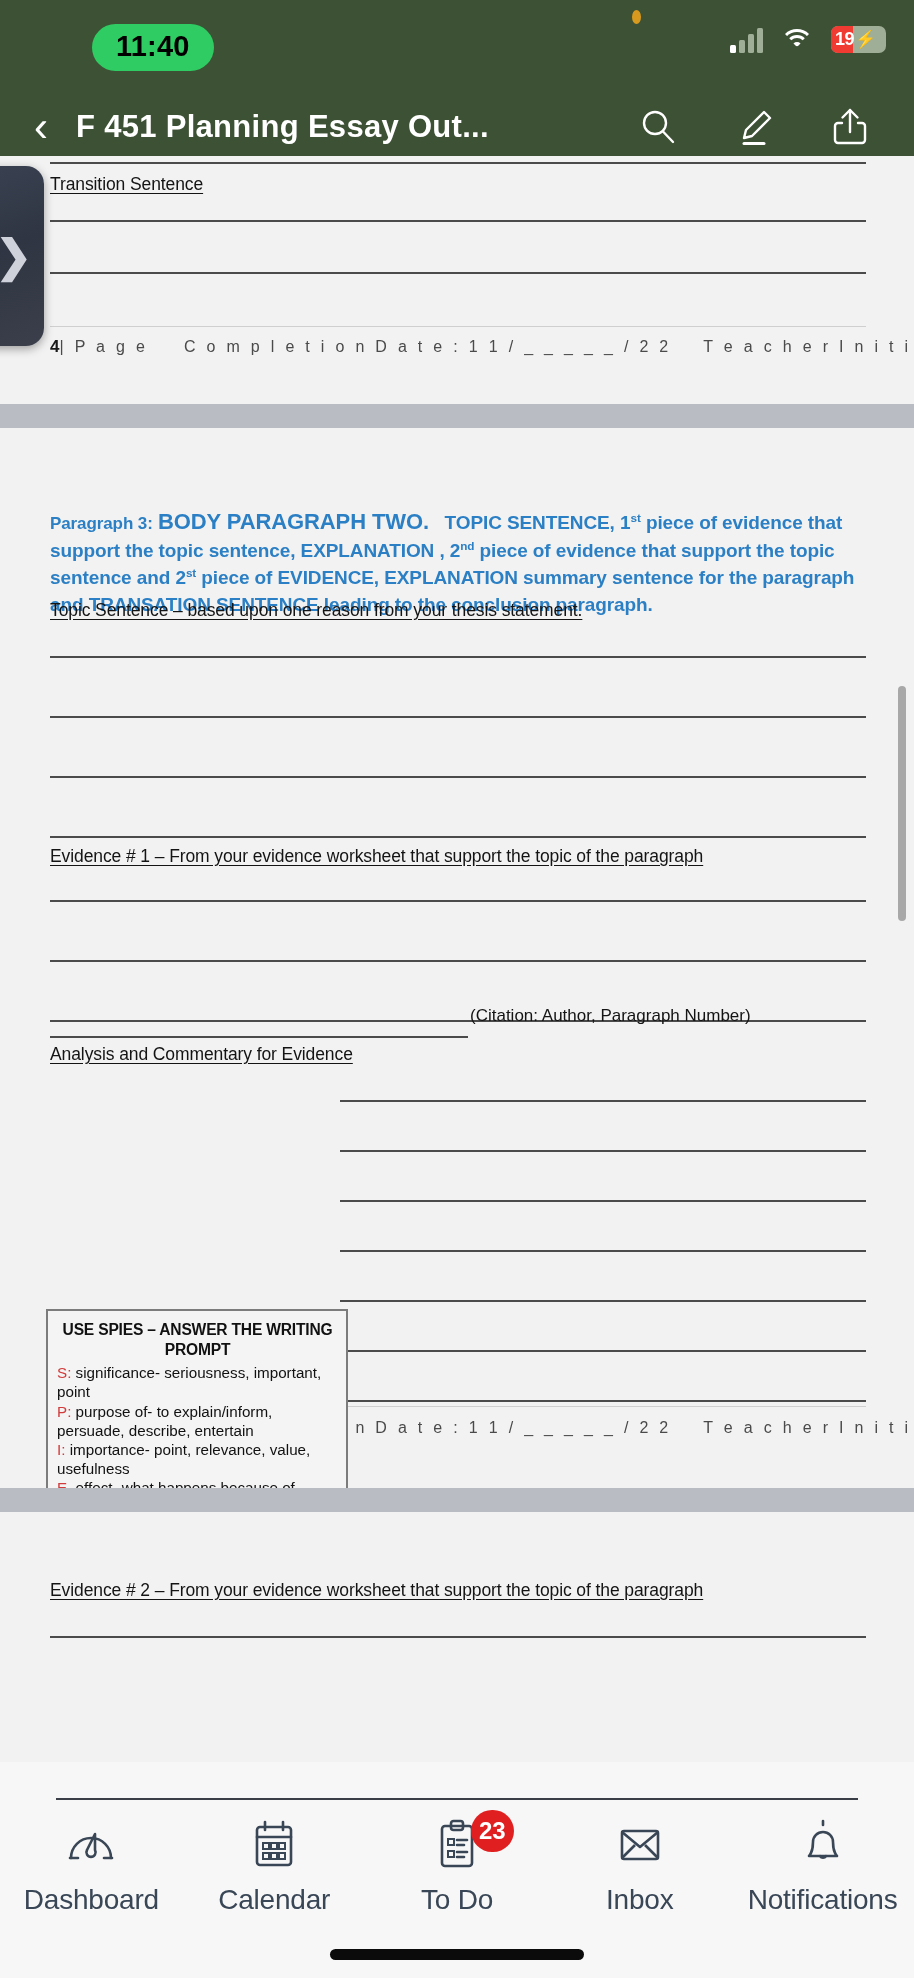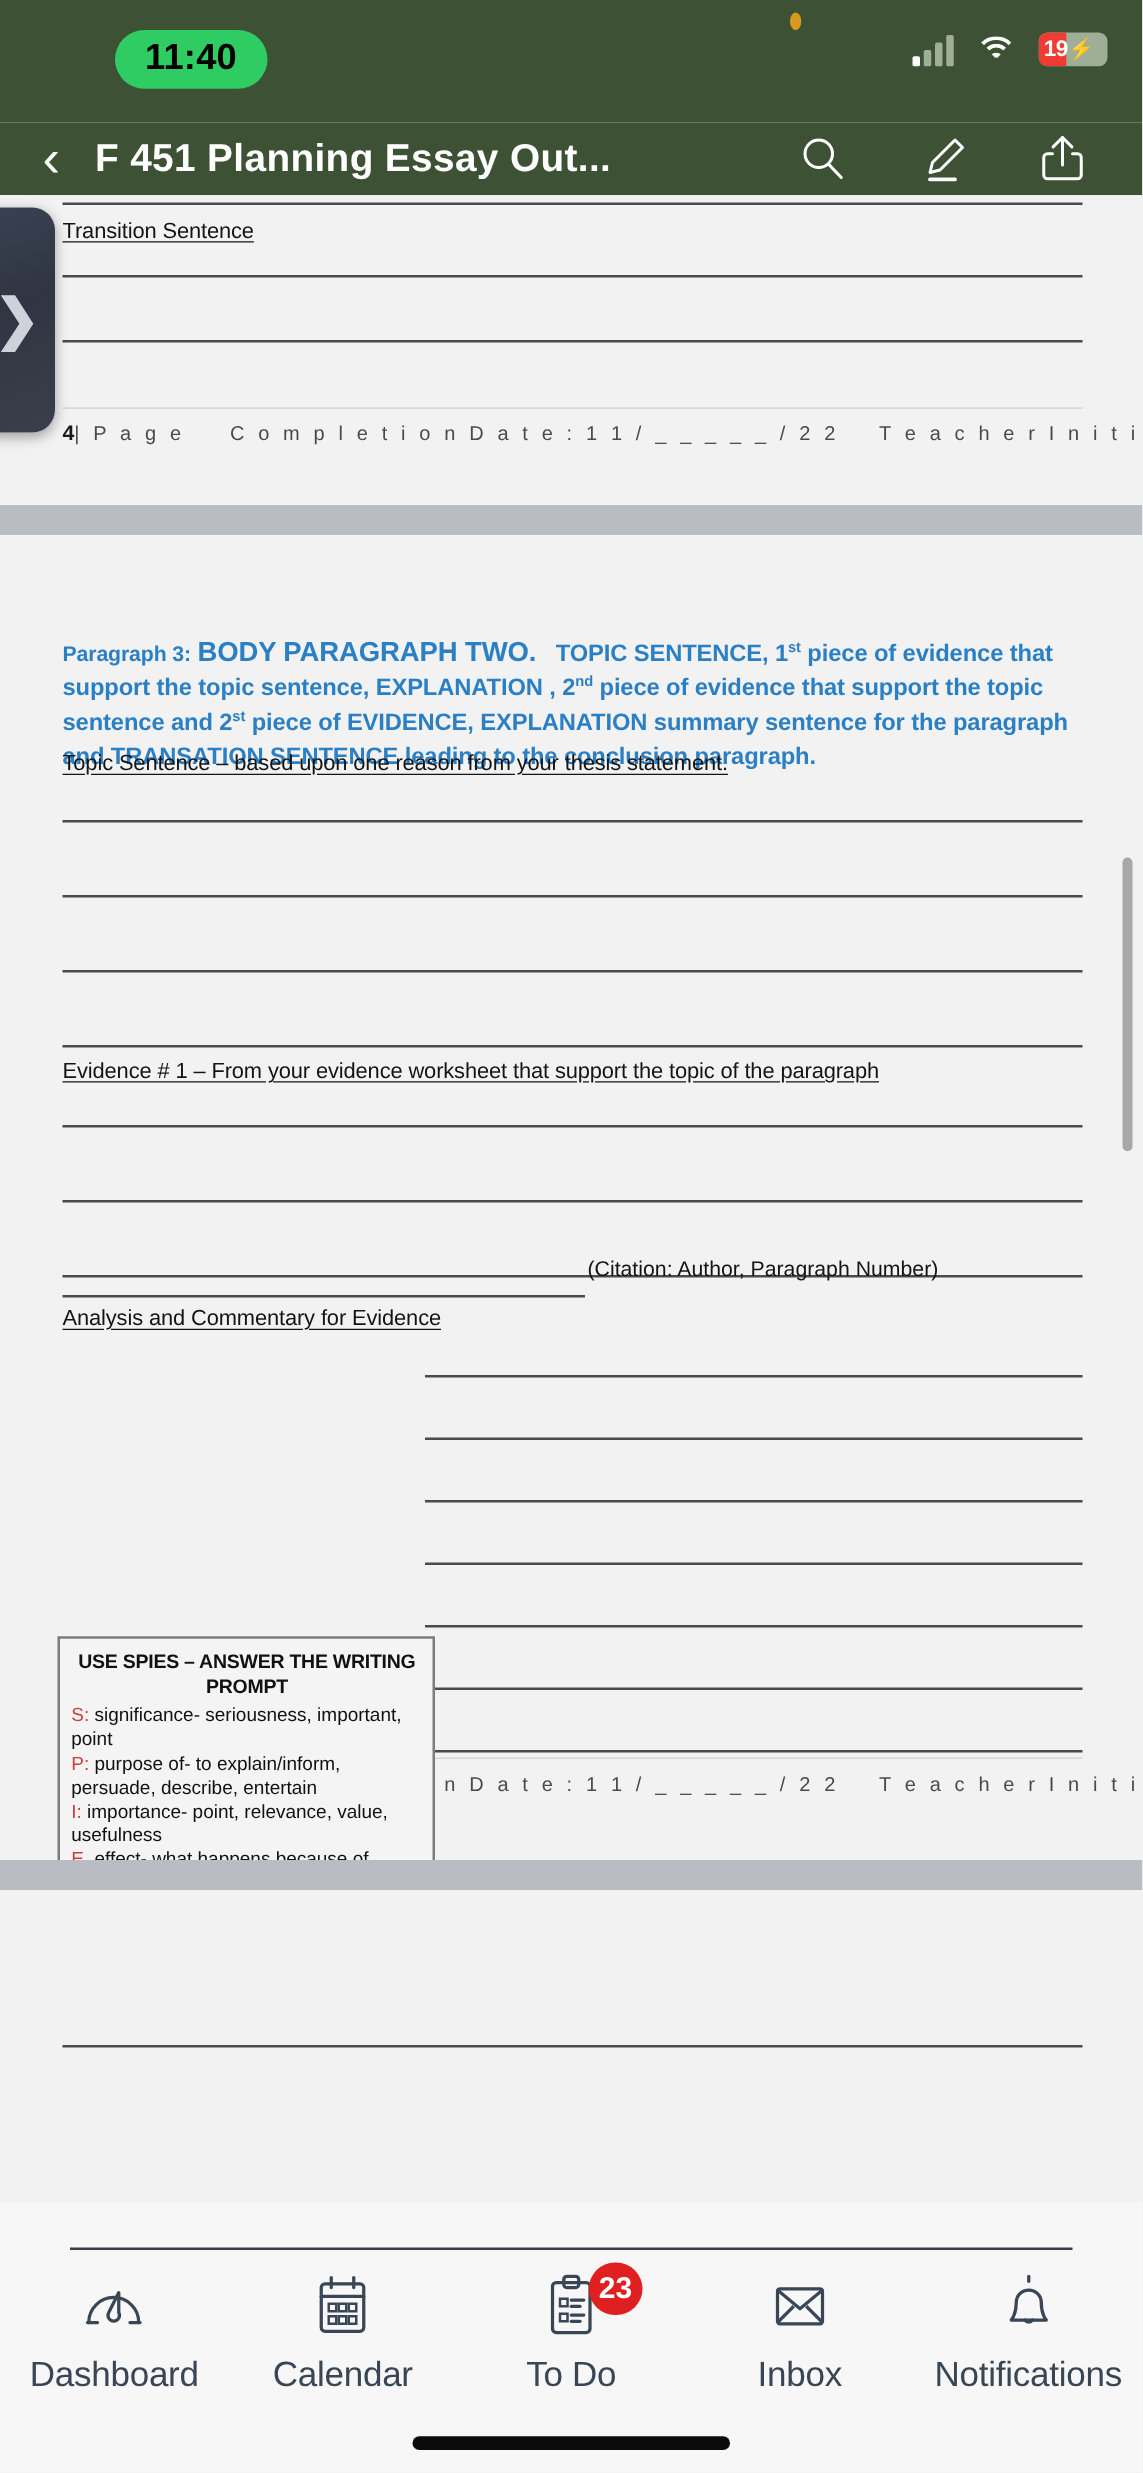--- a/index.html
+++ b/index.html
@@ -326,20 +326,21 @@
       <div class="spies-line">Example: Robin Lake states,</div>
       <div class="spies-line"><span class="u">QUOTATION AS EVIDENCE</span>: Add your quote</div>
       <div class="spies-line">Ex. Robin Lake states that "year-round school</div>
 
     </div>
 
     <div class="gap2"></div>
 
     <div class="page page6">
       <div class="inner">
+        <div class="lbl" style="top:68px;">Evidence # 2 – From your evidence worksheet that support the topic of the paragraph</div>
         <div class="rule" style="top:124px;"></div>
       </div>
     </div>
 
     <div class="sidetab">
       <span class="chev">❯</span>
     </div>
 
     <div class="scrollbar"></div>
   </div>

